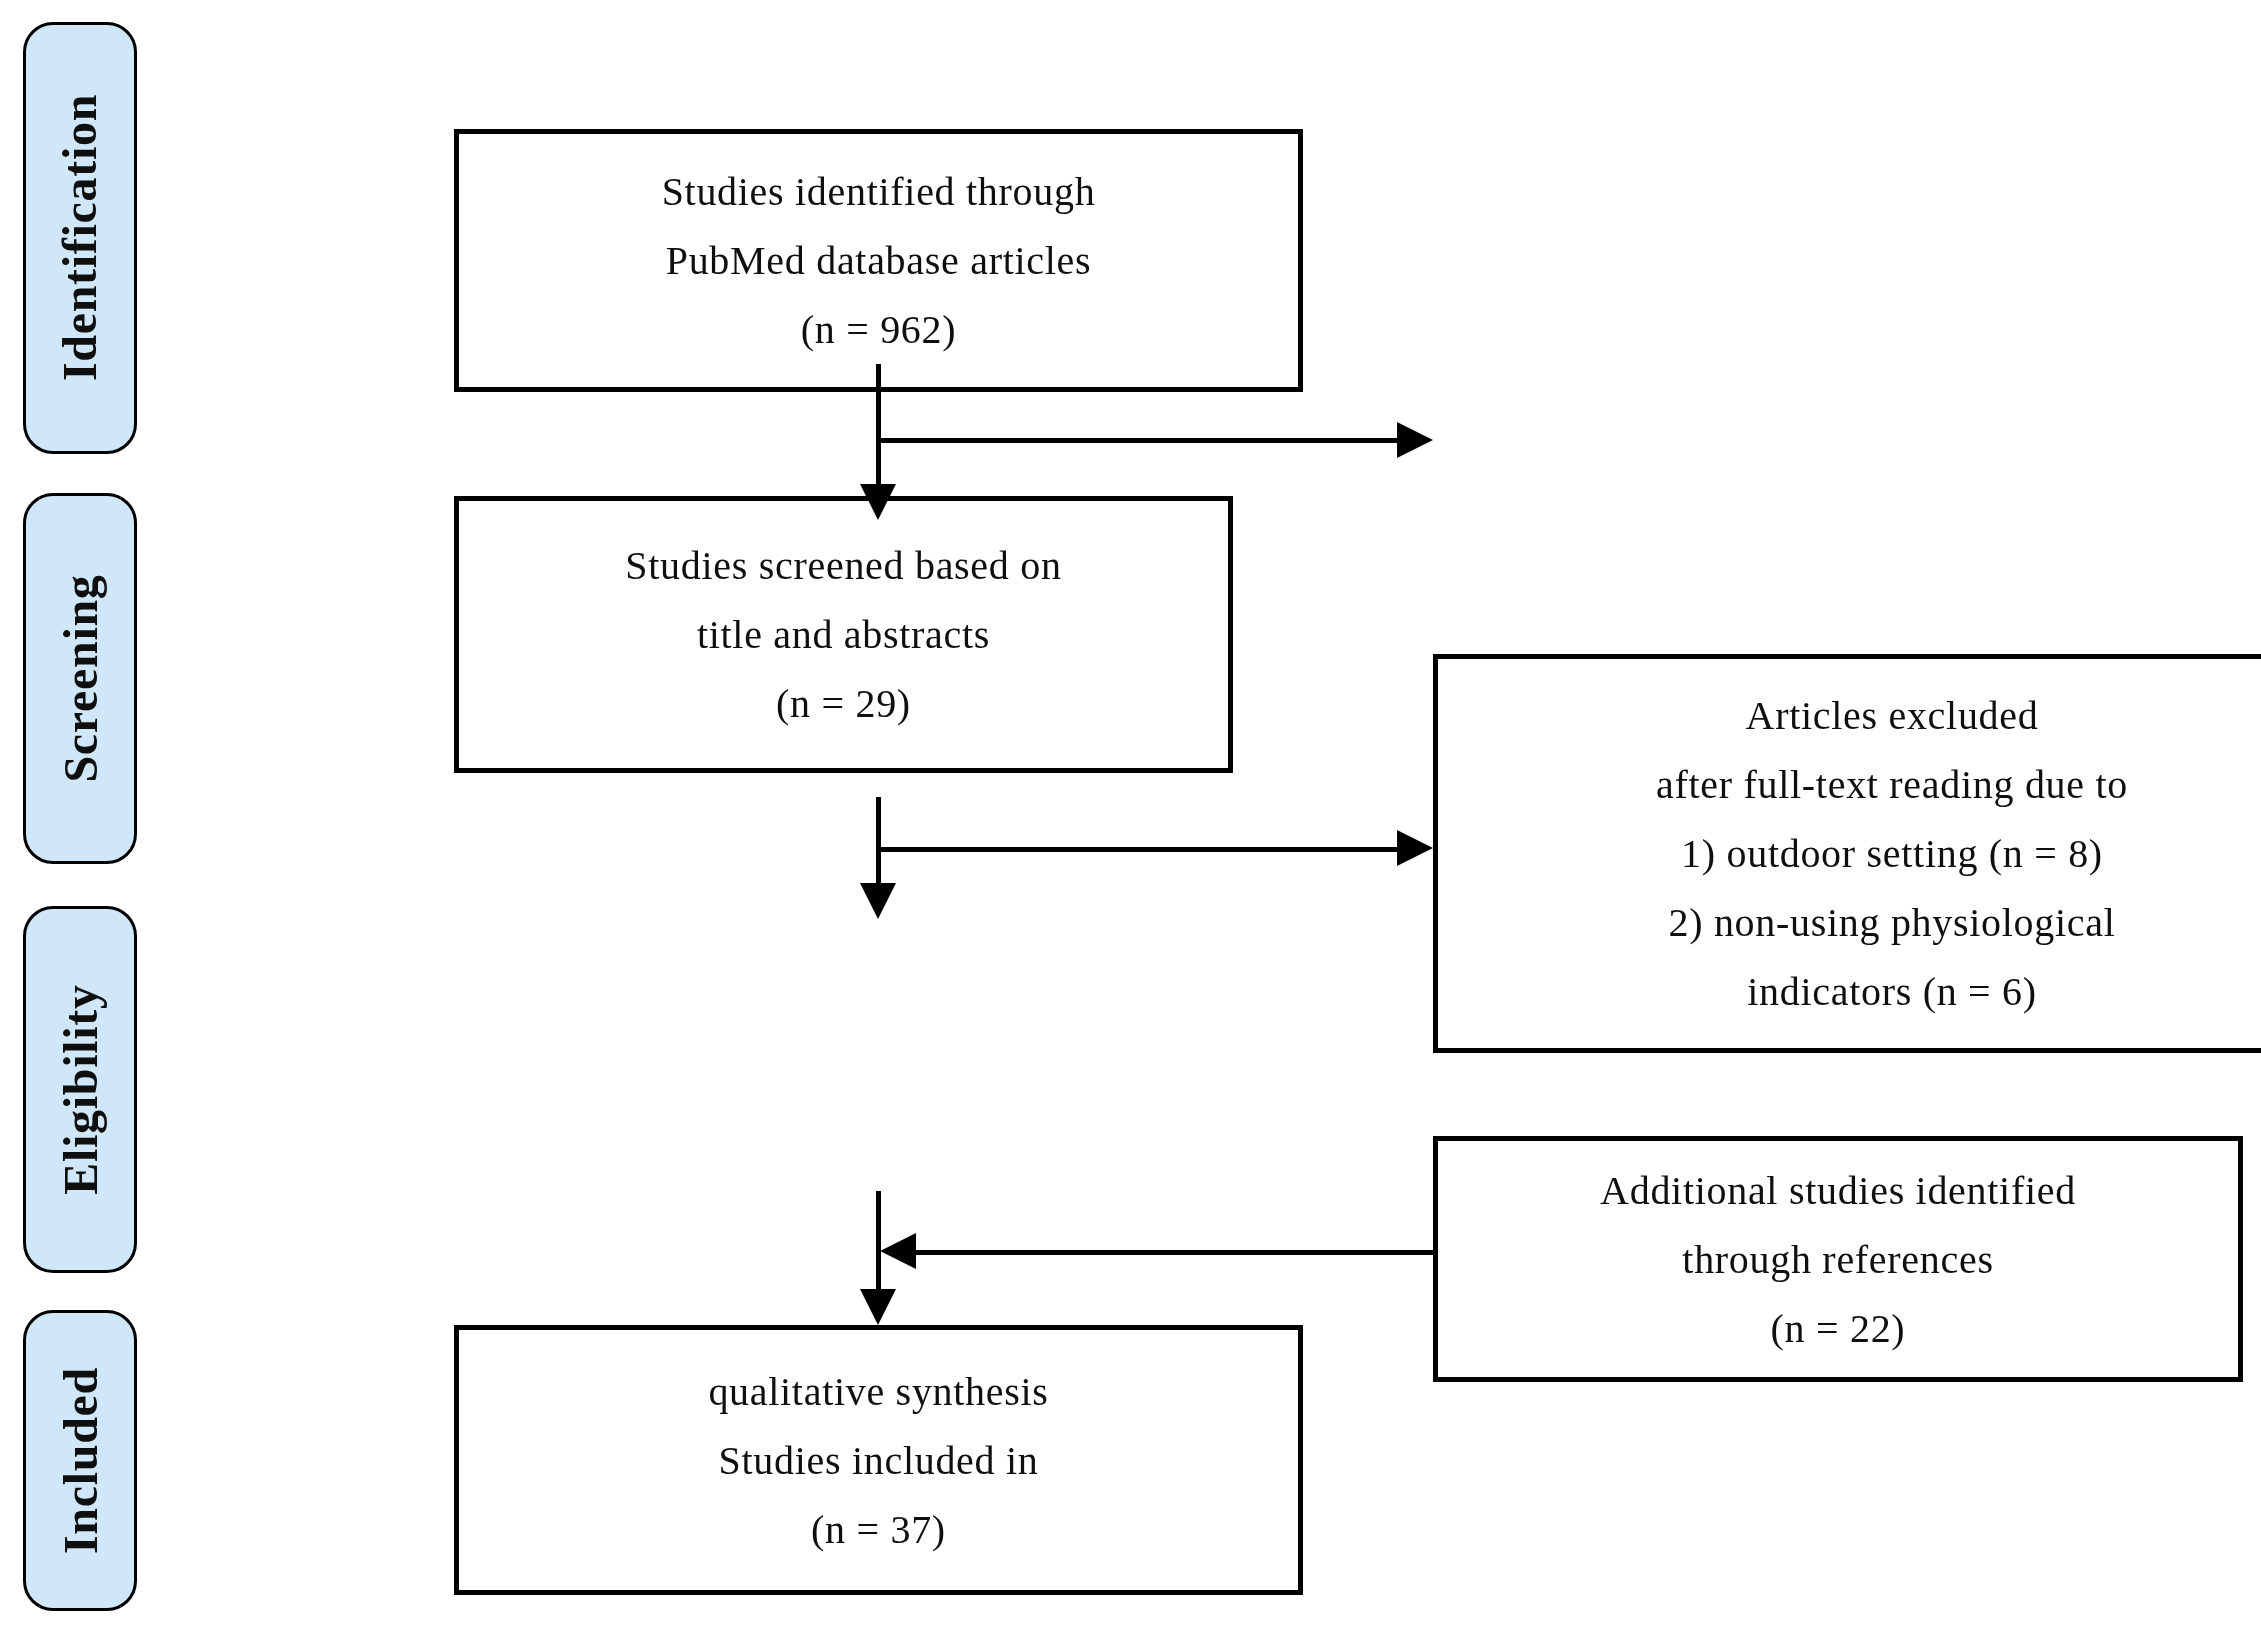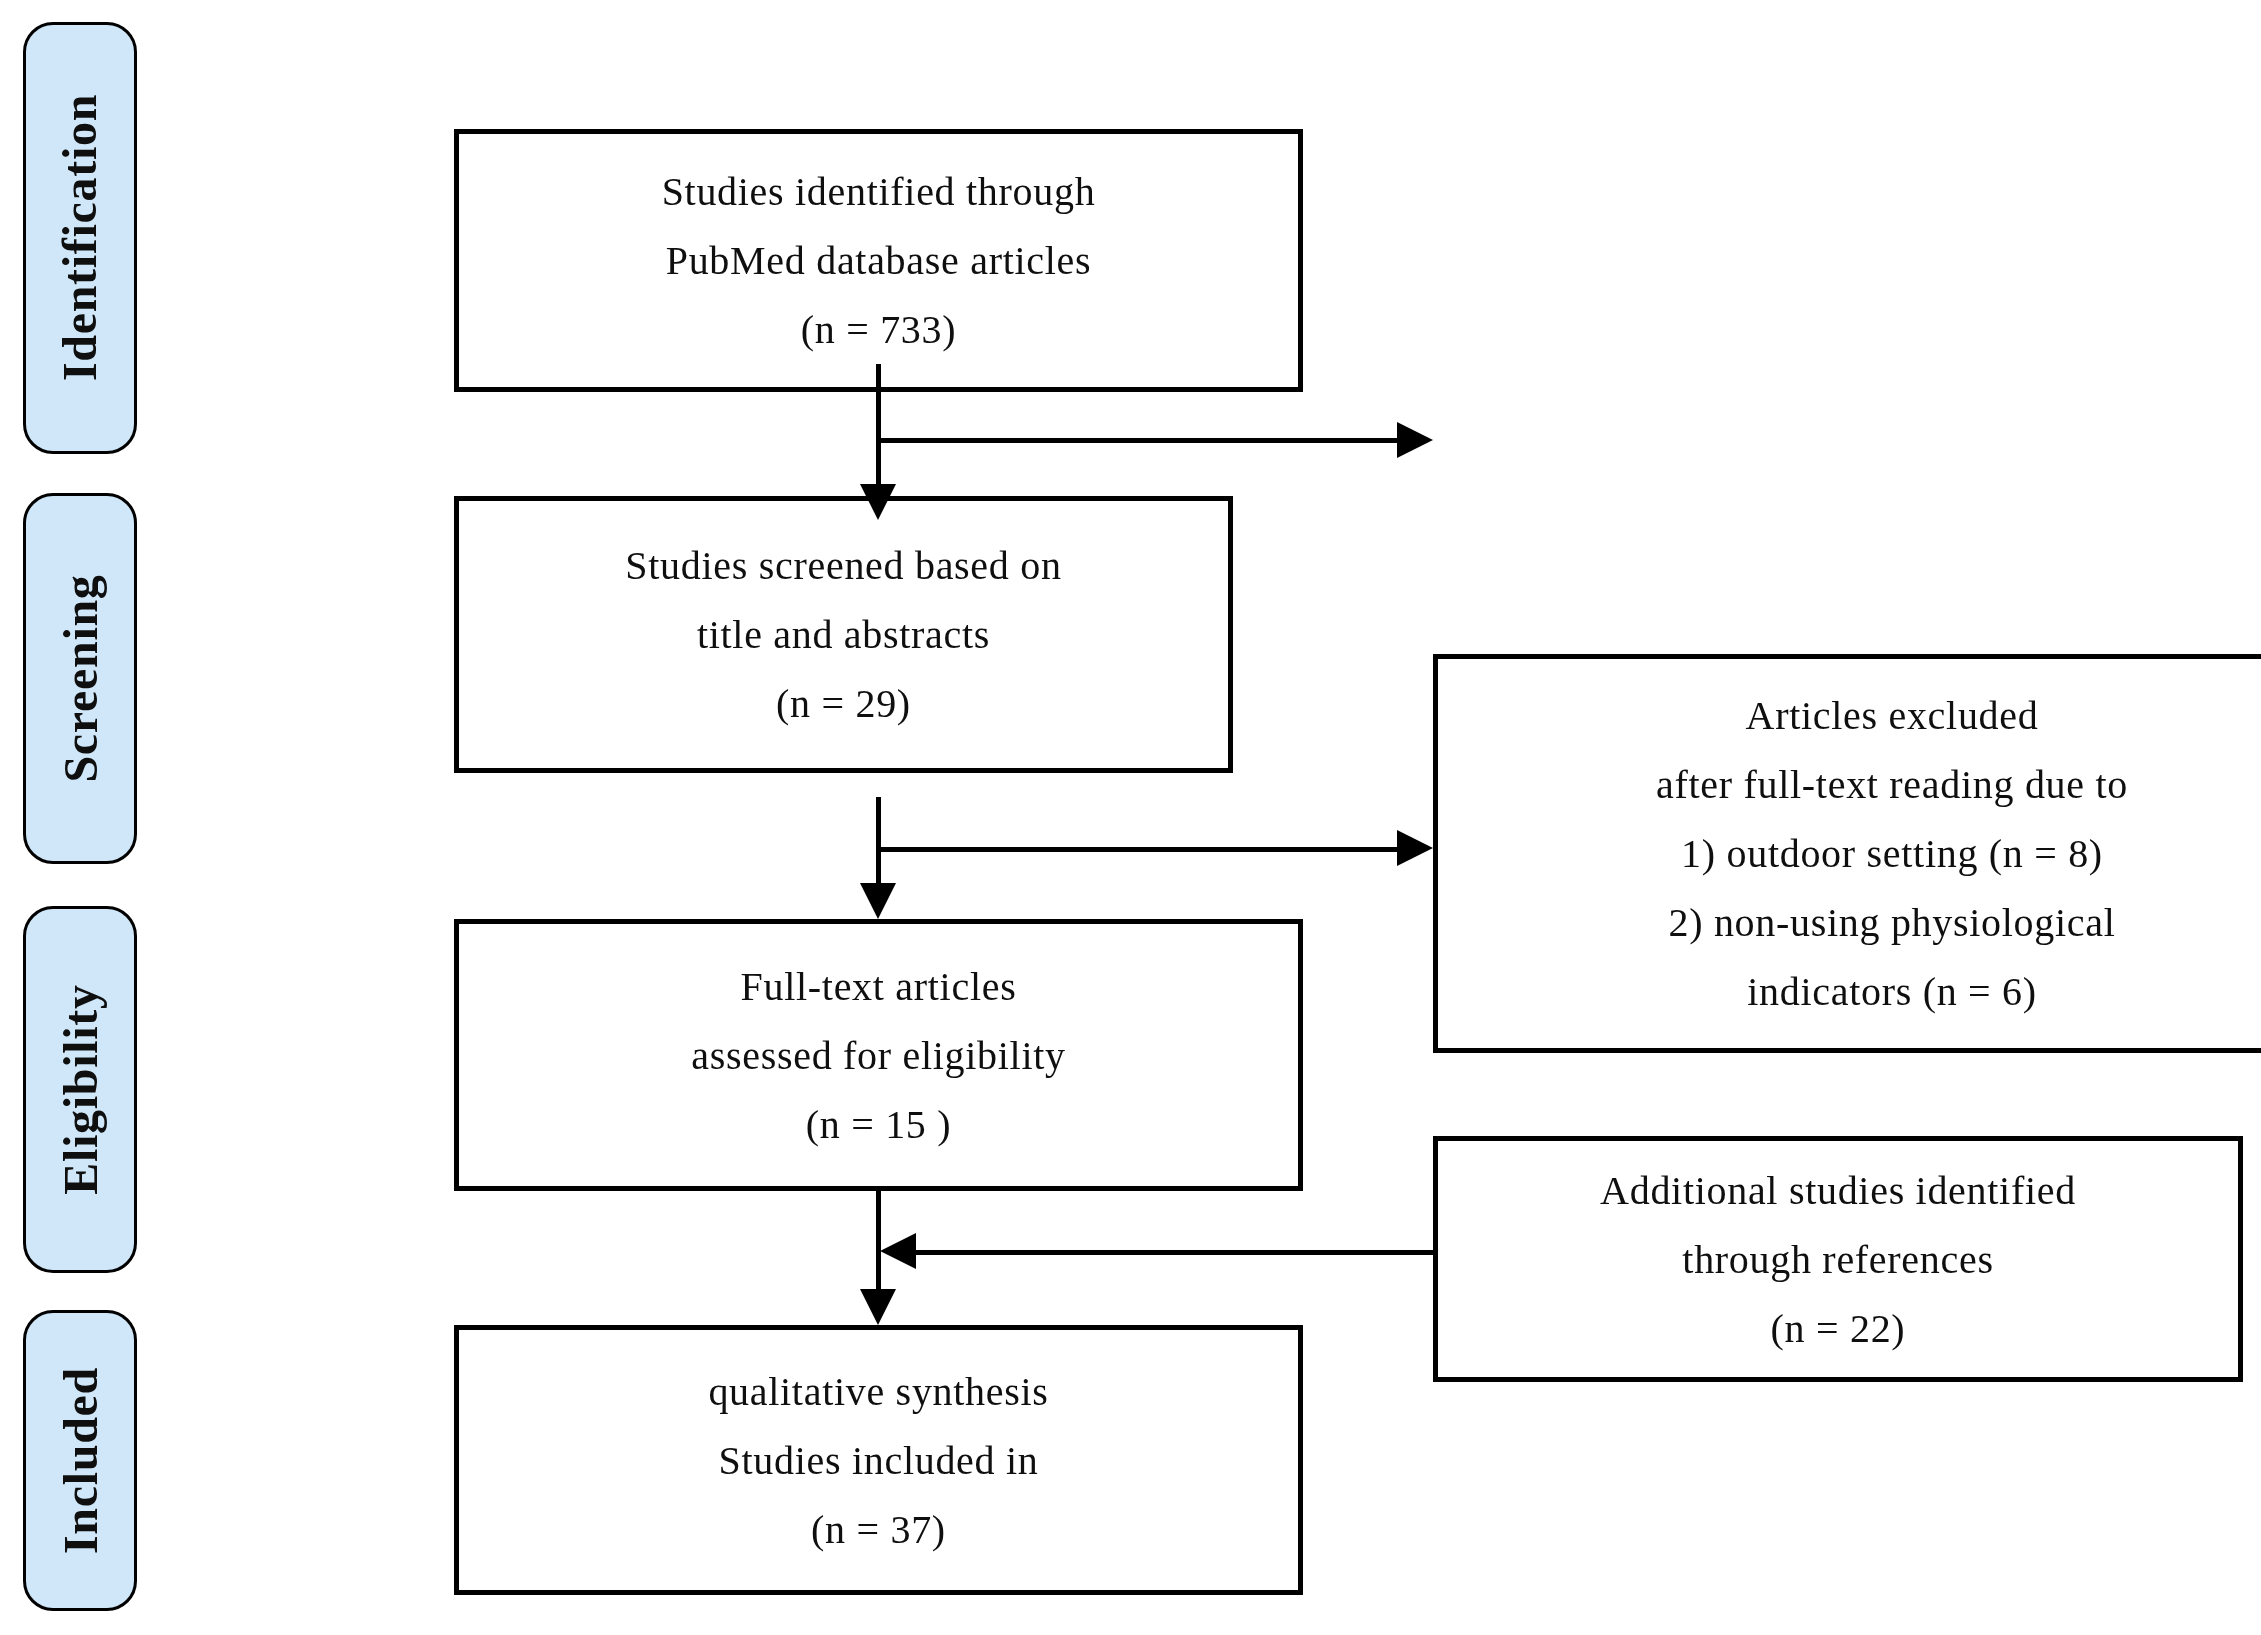--- a/index.html
+++ b/index.html
@@ -81,31 +81,26 @@
   <div class="stage s3">
     <span class="stage-text">Eligibility</span>
   </div>
   <div class="stage s4">
     <span class="stage-text">Included</span>
   </div>
 
   <div class="box m1">
     <div class="line">Studies identified through</div>
     <div class="line">PubMed database articles</div>
-    <div class="line">(n = 733)</div>
+    <div class="line">(n = 962)</div>
   </div>
   <div class="box m2">
     <div class="line">Studies screened based on</div>
     <div class="line">title and abstracts</div>
     <div class="line">(n = 29)</div>
-  </div>
-  <div class="box m3">
-    <div class="line">Full-text articles</div>
-    <div class="line">assessed for eligibility</div>
-    <div class="line">(n = 15 )</div>
   </div>
   <div class="box m4">
     <div class="line">qualitative synthesis</div>
     <div class="line">Studies included in</div>
     <div class="line">(n = 37)</div>
   </div>
 
   <div class="box r2">
     <div class="line">Articles excluded</div>
     <div class="line">after full-text reading due to</div>

